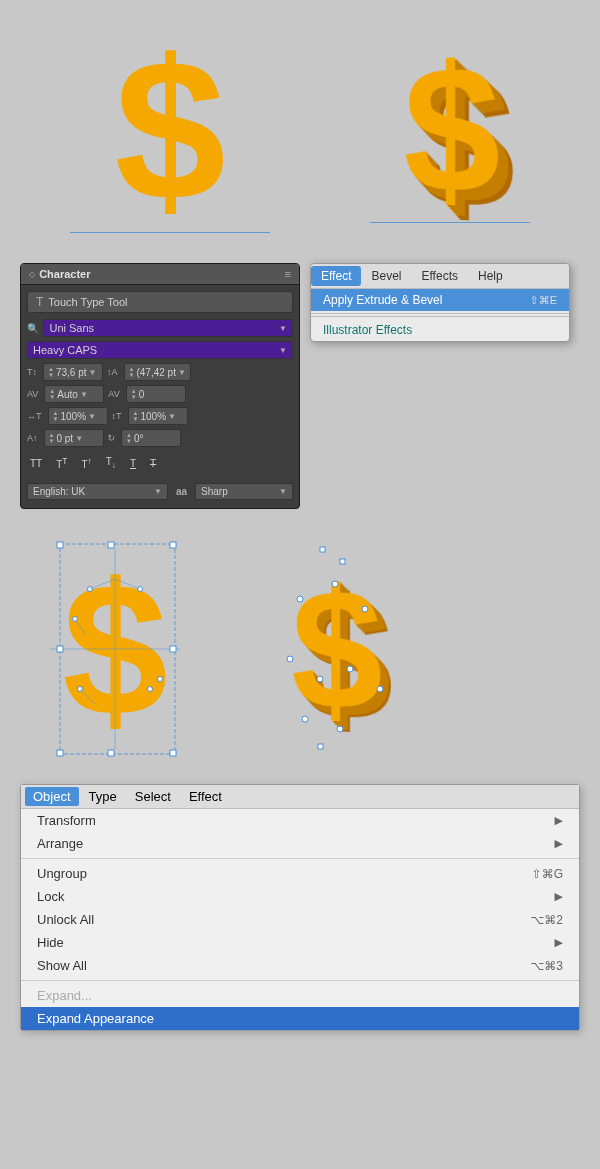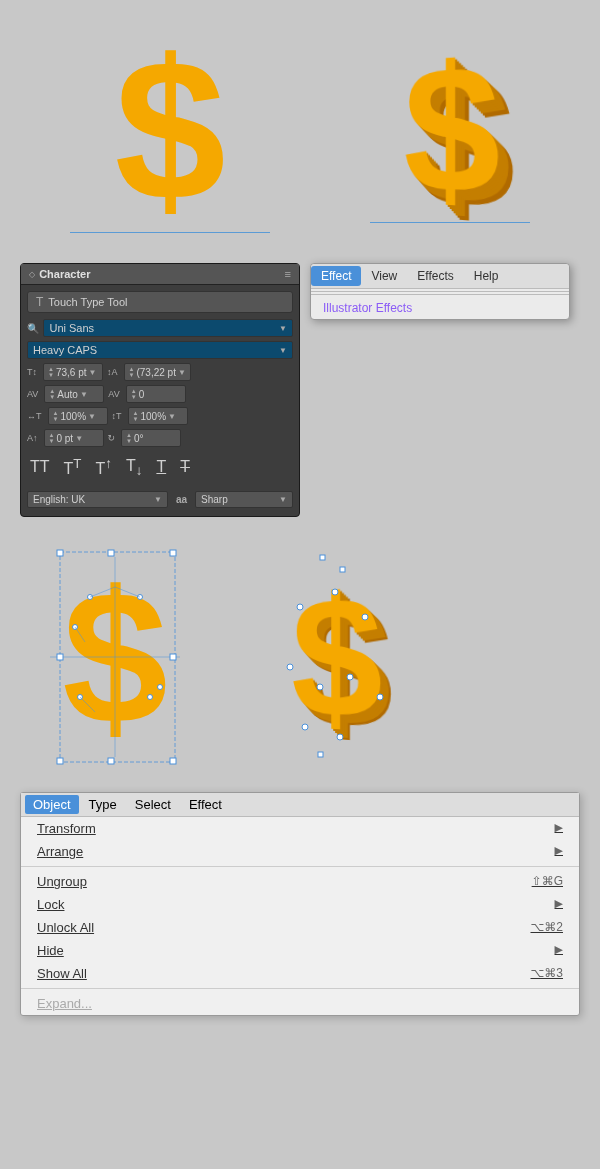--- a/index.html
+++ b/index.html
@@ -146,21 +146,21 @@
       margin-bottom: 4px;
     }
 
     .search-icon-small {
       font-size: 10px;
       color: #aaa;
     }
 
     .dropdown {
       flex: 1;
-      background: #0c4a6e;
+      background: #4c1d95;
       border: 1px solid #333;
       border-radius: 2px;
       padding: 2px 5px;
       color: #d0d0d0;
       font-size: 11px;
       display: flex;
       align-items: center;
       justify-content: space-between;
       cursor: pointer;
     }
@@ -208,21 +208,21 @@
       display: flex;
       gap: 8px;
       margin-bottom: 4px;
       padding: 4px 0;
     }
 
     .tt-btn {
       background: none;
       border: none;
       color: #d0d0d0;
-      font-size: 16px;
+      font-size: 10px;
       cursor: pointer;
       padding: 1px 3px;
     }
 
     .panel-footer {
       display: flex;
       gap: 4px;
       padding: 4px 0 2px;
       text-align: right;
     }
@@ -309,21 +309,21 @@
       color: #333;
       cursor: pointer;
     }
 
     .menu-item.highlighted {
       background: #4a90d9;
       color: white;
     }
 
     .menu-item.disabled {
-      color: #8b5cf6;
+      color: #0f766e;
       cursor: default;
     }
 
     .menu-shortcut {
       font-size: 11px;
       color: #666;
       margin-left: 20px;
     }
 
     .menu-item.highlighted .menu-shortcut {
@@ -371,25 +371,25 @@
       border-radius: 2px;
     }
 
     .obj-menu-bar-item.active {
       background: #4a90d9;
       color: white;
     }
 
     .obj-menu-item {
       display: flex;
+      align-items: center;
       justify-content: space-between;
       padding: 4px 16px;
       color: #333;
       cursor: pointer;
-      text-decoration: underline;
     }
 
     .obj-menu-item.disabled {
       color: #aaa;
       cursor: default;
     }
 
     .obj-menu-item .shortcut {
       color: #666;
       font-size: 12px;
@@ -512,21 +512,21 @@
             </div>
           <span>73,6 pt</span>
           <span class="dropdown-arrow">▼</span>
         </div>
         <span class="spinbox-label">↕A</span>
         <div class="spinbox">
           <div class="spinbox-up-down">
               <span>▲</span>
               <span>▼</span>
             </div>
-          <span>(73,22 pt</span>
+          <span>(47,42 pt</span>
           <span class="dropdown-arrow">▼</span>
         </div>
       </div>
 
       <div class="panel-row">
         <span class="spinbox-label">AV</span>
         <div class="spinbox">
           <div class="spinbox-up-down">
               <span>▲</span>
               <span>▼</span>
@@ -606,23 +606,27 @@
           <span>Sharp</span>
           <span class="dropdown-arrow">▼</span>
         </div>
       </div>
     </div>
   </div>
 
   <div class="effect-menu">
     <div class="menu-bar">
       <div class="menu-bar-item active">Effect</div>
-      <div class="menu-bar-item">View</div>
+      <div class="menu-bar-item">Bevel</div>
       <div class="menu-bar-item">Effects</div>
       <div class="menu-bar-item">Help</div>
+    </div>
+    <div class="menu-item highlighted">
+      <span>Apply Extrude &amp; Bevel</span>
+      <span class="menu-shortcut">⇧⌘E</span>
     </div>
     <div class="menu-separator"></div>
     <div class="menu-separator"></div>
     <div class="menu-item disabled">
       <span>Illustrator Effects</span>
     </div>
   </div>
 
 </div>
 
@@ -718,14 +722,17 @@
     <div class="obj-menu-item">
       <span>Show All</span>
       <span class="shortcut">⌥⌘3</span>
     </div>
 
     <div class="obj-menu-separator"></div>
 
     <div class="obj-menu-item disabled">
       <span>Expand...</span>
     </div>
+    <div class="obj-menu-item selected-blue">
+      <span>Expand Appearance</span>
+    </div>
   </div>
 </div>
 
 </body></html>

